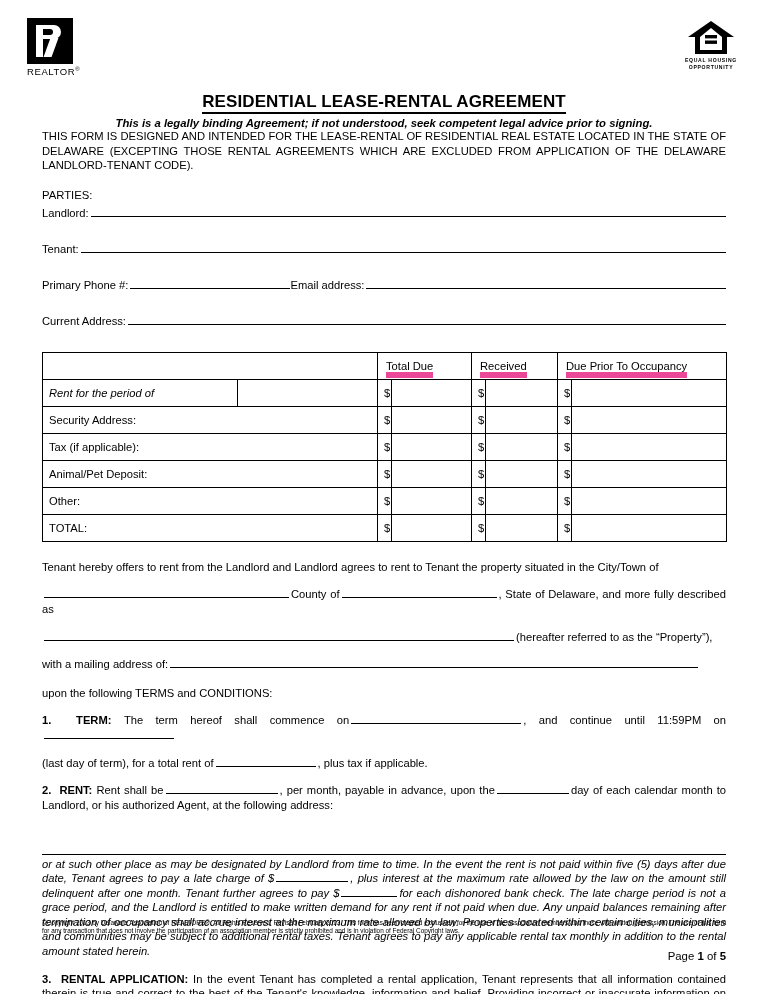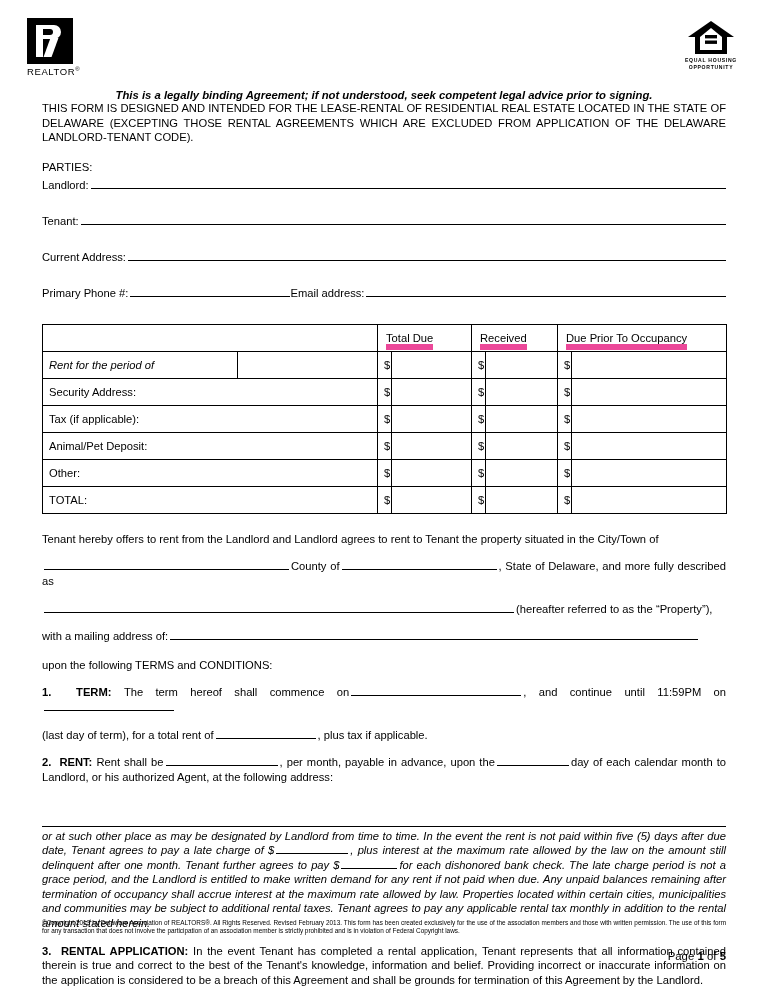--- a/index.html
+++ b/index.html
@@ -112,21 +112,21 @@
   }
   .doc-title span {
     border-bottom: 2px solid #000;
     padding-bottom: 1px;
   }
   .doc-subtitle {
     text-align: center;
     font-size: 11.3px;
     font-style: italic;
     font-weight: bold;
-    margin-top: 11px;
+    margin-top: 5px;
   }
 
   
   .content {
     margin: 0 42px 0 42px;
   }
   p.para {
     font-size: 11.2px;
     line-height: 14.6px;
     text-align: justify;
@@ -260,47 +260,48 @@
         <polygon points="24,1 47,17 40,17 40,34 8,34 8,17 1,17" fill="#000"></polygon>
         <polygon points="24,8 35,17 35,30 13,30 13,17" fill="#fff"></polygon>
         <rect x="18" y="15" width="12" height="3.4" fill="#000"></rect>
         <rect x="18" y="20.5" width="12" height="3.4" fill="#000"></rect>
       </svg>
       <div class="eho-text">EQUAL  HOUSING</div>
       <div class="eho-text">OPPORTUNITY</div>
     </div>
   </div>
 
+  <div class="doc-title"><span>RESIDENTIAL LEASE-RENTAL AGREEMENT</span></div>
   <div class="doc-subtitle">This is a legally binding Agreement; if not understood, seek competent legal advice prior to signing.</div>
 
   <div class="content">
 
     <p class="para intro">THIS FORM IS DESIGNED AND INTENDED FOR THE LEASE-RENTAL OF RESIDENTIAL REAL ESTATE LOCATED IN THE STATE OF DELAWARE (EXCEPTING THOSE RENTAL AGREEMENTS WHICH ARE EXCLUDED FROM APPLICATION OF THE DELAWARE LANDLORD-TENANT CODE).</p>
 
     <div class="section-head">PARTIES:</div>
 
     <div class="field-row">
       <span class="field-label">Landlord:</span>
       <span class="rule"></span>
     </div>
 
     <div class="field-row gap">
       <span class="field-label">Tenant:</span>
-      <span class="rule"></span>
-    </div>
-
-    <div class="field-row gap">
-      <span class="field-label">Current Address:</span>
       <span class="rule"></span>
     </div>
 
     <div class="field-row gap">
       <span class="field-label">Primary Phone #:</span>
       <span class="rule fixed-160"></span>
       <span class="field-label">Email address:</span>
+      <span class="rule"></span>
+    </div>
+
+    <div class="field-row gap">
+      <span class="field-label">Current Address:</span>
       <span class="rule"></span>
     </div>
 
     <table class="fees">
       <colgroup>
         <col style="width:195px">
         <col style="width:140px">
         <col style="width:14px">
         <col style="width:80px">
         <col style="width:14px">

